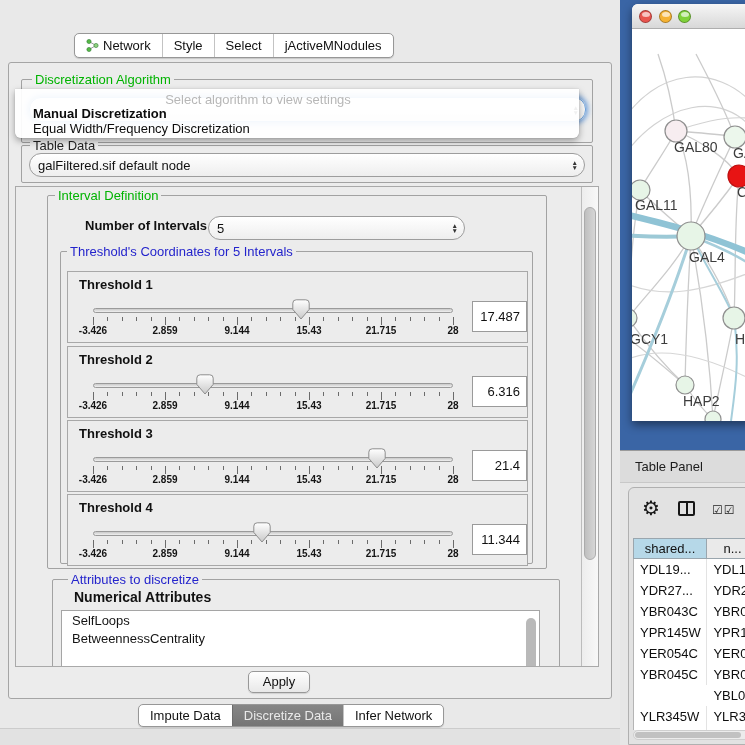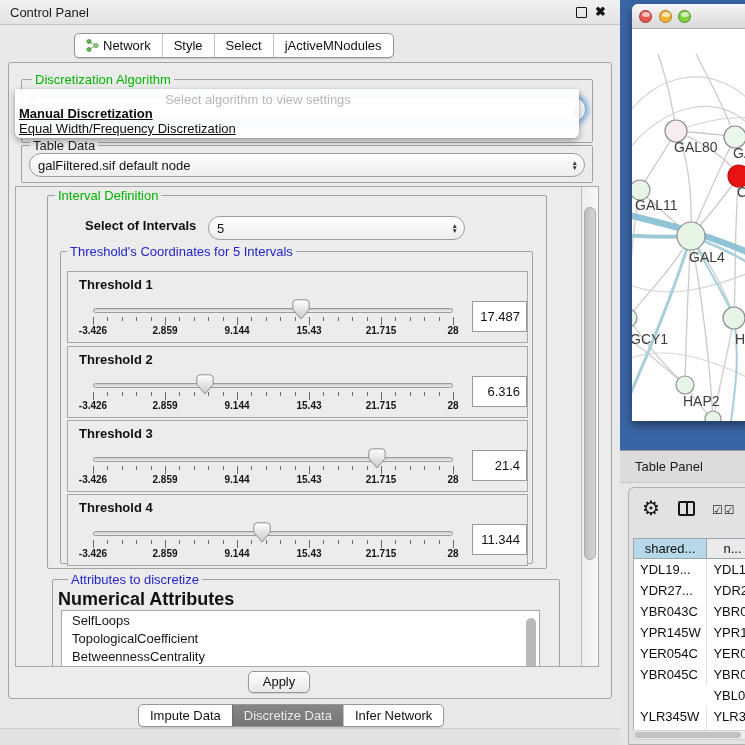--- a/index.html
+++ b/index.html
@@ -34,21 +34,21 @@
   .combo { position:absolute; display:flex; align-items:center; background:linear-gradient(#ffffff,#eeeeee);
            border:1px solid #9d9d9d; border-radius:12px; font-size:13px; color:#111; padding-left:8px; }
   .combo .stepper { margin-left:auto; margin-right:6px; display:flex; flex-direction:column; align-items:center;
                     font-size:6.5px; line-height:5px; color:#333; }
   .combo.focused { border-color:#6ea3dd; box-shadow:0 0 5px 2px rgba(96,152,219,.85); }
 
   .algo-popup { position:absolute; left:6px; top:26px; width:564px; height:49px; z-index:10;
                 background:rgba(255,255,255,.93); border-radius:0 0 6px 6px;
                 box-shadow:0 3px 7px rgba(0,0,0,.35), 0 0 1px rgba(0,0,0,.3); }
   .popup-hint { position:absolute; left:0; top:3px; width:486px; text-align:center; font-size:13px; color:#b7b7b7; }
-  .popup-opt  { position:absolute; left:4px; font-size:13px; color:#0c0c0c; white-space:nowrap;text-decoration:underline; }
+  .popup-opt  { position:absolute; left:18px; font-size:13px; color:#0c0c0c; white-space:nowrap; }
 
   .scrollpane { position:absolute; left:6px; top:123px; width:584px; height:481px;
                 border:1px solid #a9a9a9; background:#ececec; }
   .viewport { position:absolute; left:0; top:0; width:565px; height:479px; overflow:hidden; }
   .vscroll { position:absolute; left:565px; top:0; width:17px; height:479px;
              background:linear-gradient(90deg,#ededed,#f8f8f8); border-left:1px solid #bcbcbc; }
   .vscroll .thumb { position:absolute; left:2px; width:12px; border-radius:6px;
                     background:linear-gradient(90deg,#bfbfbf,#d6d6d6); border:1px solid #ababab; }
 
   .threshold-panel { position:absolute; left:6px; width:461px; height:72px; border:1px solid #a8a8a8; background:#ececec; }
@@ -104,25 +104,20 @@
   .drow .cell { font-size:13px; color:#0e0e0e; line-height:21px; padding-left:6px; white-space:nowrap; overflow:hidden; }
   .drow .cell:first-child { border-right:1px solid #e3e3e3; }
   .hscroll { position:absolute; left:4px; top:242px; width:118px; height:10px; background:#ececec; border:1px solid #cfcfcf; border-radius:5px; }
   .hscroll .thumb { position:absolute; left:1px; top:1px; width:106px; height:6px; background:#c1c1c1; border-radius:4px; }
 </style>
 </head>
 <body>
 
 <div class="left-panel">
 
-  <div class="titlebar">
-    <span class="title">Control Panel</span>
-    <span class="float-icon"></span>
-    <span class="close-icon">✖</span>
-  </div>
 
   <div class="seg top-tabs" id="topTabs">
       <div class="tab">
         <svg width="13" height="13" viewBox="0 0 13 13">
           <path d="M3,2.5 L10,6.5 L3,10.5" fill="none" stroke="#999" stroke-width="1"></path>
           <circle cx="3" cy="2.5" r="2.1" fill="#57b947" stroke="#2e7d32" stroke-width=".6"></circle>
           <circle cx="3" cy="10.5" r="2.1" fill="#57b947" stroke="#2e7d32" stroke-width=".6"></circle>
           <circle cx="10" cy="6.5" r="2.1" fill="#8fd07f" stroke="#2e7d32" stroke-width=".6"></circle>
         </svg>
         <span>Network</span>
@@ -168,21 +163,21 @@
           <span>▼</span>
         </span>
     </div>
 
     <div class="scrollpane">
       <div class="viewport">
 
         <div class="group" style="left:31px; top:8px; width:500px; height:374px;">
           <span class="group-title gt-green" style="left:7px;">Interval Definition</span>
 
-          <span class="abs" style="left:37px; top:22px; font-size:13px; font-weight:bold; color:#111;">Select of Intervals</span>
+          <span class="abs" style="left:37px; top:22px; font-size:13px; font-weight:bold; color:#111;">Number of Intervals</span>
           <div class="combo" style="left:160px; top:20px; width:257px; height:24px;">
             <span>5</span>
             <span class="stepper">
                 <span>▲</span>
                 <span>▼</span>
               </span>
           </div>
 
           <div class="group" style="left:12px; top:55px; width:473px; height:313px;">
             <span class="group-title gt-blue" style="left:6px;">Threshold's Coordinates for 5 Intervals</span>
@@ -386,25 +381,24 @@
                       <path d="M4.2,0.8 h9.6 a3.4,3.4 0 0 1 3.4,3.4 v6.2 L9,20 L0.8,10.4 v-6.2 a3.4,3.4 0 0 1 3.4,-3.4 z" fill="url(#thg3)" stroke="#8d8d8d" stroke-width="1"></path>
                     </svg></div>
     <div class="value-box">11.344</div>
   </div>
               </div>
           </div>
         </div>
 
         <div class="group" style="left:36px; top:392px; width:508px; height:95px;">
           <span class="group-title gt-blue" style="left:15px;">Attributes to discretize</span>
-          <span class="abs" style="left:5px; top:9px; font-size:18px; font-weight:bold; color:#111;">Numerical Attributes</span>
+          <span class="abs" style="left:21px; top:9px; font-size:14px; font-weight:bold; color:#111;">Numerical Attributes</span>
           <div class="attr-list" style="left:8px; top:30px; width:479px; height:64px;">
             <div id="attrItems">
                 <div class="attr-item">SelfLoops</div>
-                <div class="attr-item">TopologicalCoefficient</div>
                 <div class="attr-item">BetweennessCentrality</div>
               </div>
             <div class="attr-scroll"></div>
           </div>
         </div>
       </div>
 
       <div class="vscroll">
         <div class="thumb" style="top:20px; height:353px;"></div>
       </div>

